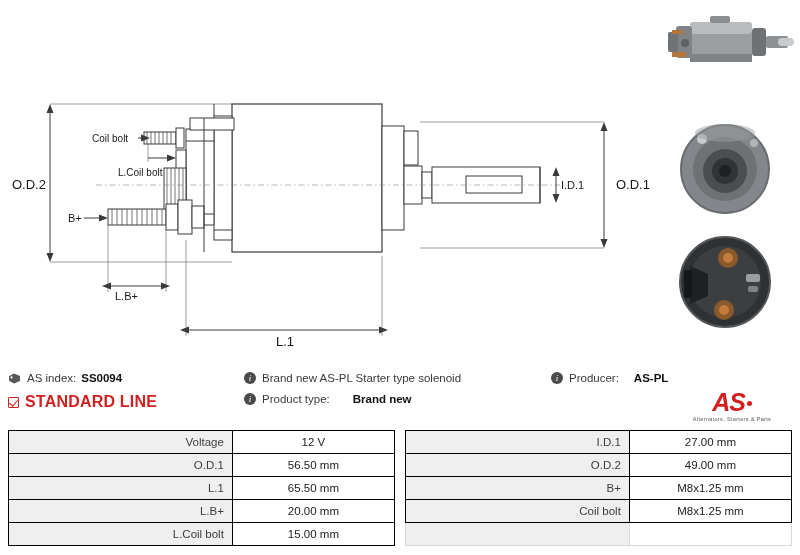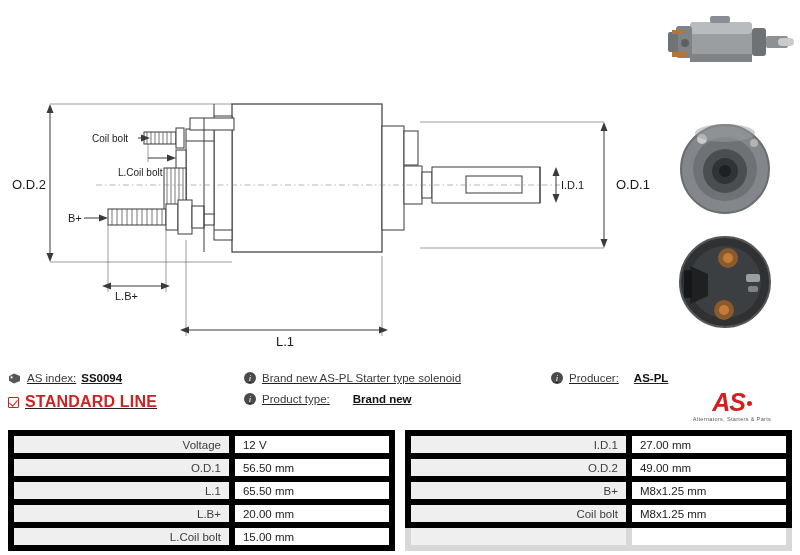--- a/index.html
+++ b/index.html
@@ -22,21 +22,21 @@
   .photo-cell {
     position: relative; width: 150px; height: 113px;
     display: flex; align-items: center; justify-content: center;
   }
 
   
   .info {
     position: absolute; left: 0; top: 362px; width: 800px; height: 62px;
     font-size: 11.5px;
   }
-  .info-col { position: absolute; text-decoration: underline; }
+  .info-col { position: absolute; }
   .info-row { display: flex; align-items: center; margin-bottom: 9px; white-space: nowrap; }
   .info-row .ico { margin-right: 6px; display: inline-flex; align-items: center; }
   .lbl { color: #3a3a3a; }
   .val { font-weight: bold; color: #111; }
   .std-line { color: #d21f1f; font-weight: bold; font-size: 16px; letter-spacing: .2px; }
   .chk {
     display: inline-block; width: 11px; height: 11px; border: 1.5px solid #d21f1f;
     margin-right: 6px; position: relative; border-radius: 1px;
   }
   .chk:after {
@@ -59,23 +59,23 @@
     font-size: 25px; letter-spacing: -1px; position: relative;
   }
   .brand-sub { font-size: 5.6px; color: #5a5a5a; letter-spacing: .3px; margin-top: -1px; }
 
   
   .tables {
     position: absolute; left: 8px; top: 430px; width: 784px;
     display: flex; gap: 10px;
   }
   table { border-collapse: collapse; width: 387px; font-size: 11.5px; }
-  td { border: 6px solid #000000; height: 23px; padding: 0 8px; }
+  td { border: 1px solid #000000; height: 23px; padding: 0 8px; }
   td.k { background: #efefef; text-align: right; color: #3d3d3d; width: 58%; }
-  td.v { background: #ffffff; text-align: left; color: #222; width: 42%; }
+  td.v { background: #ffffff; text-align: center; color: #222; width: 42%; }
   tr.blank td { border-color: #d8d8d8; }
 
   
   .dlabel { font-family: "Liberation Sans", sans-serif; }
 </style>
 </head>
 <body>
 
 <div class="page">
 

